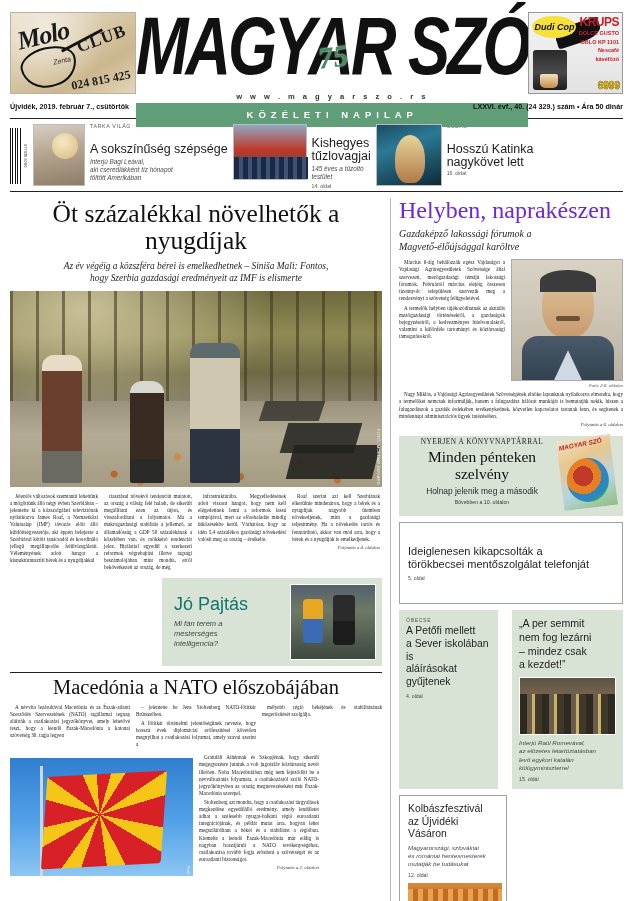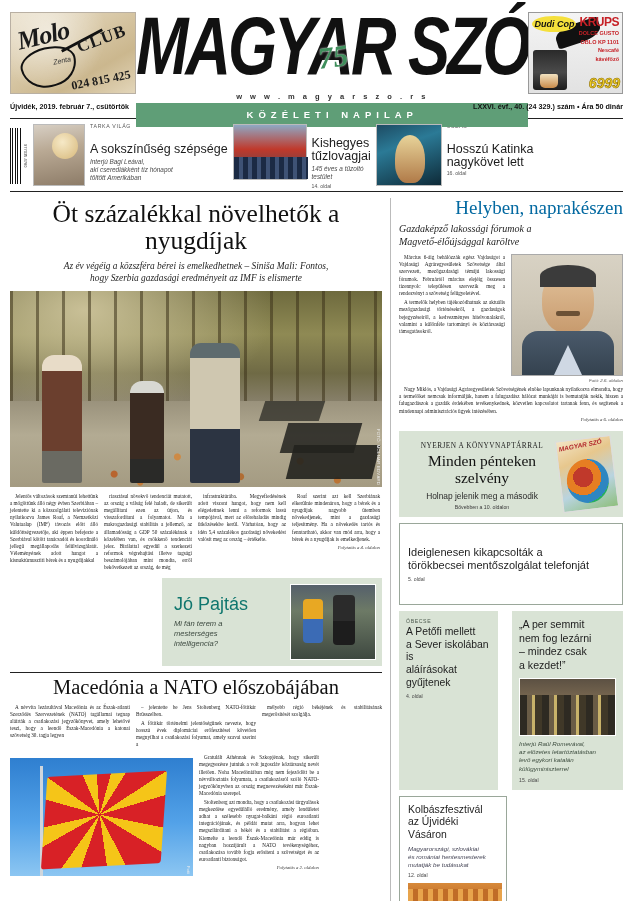--- a/index.html
+++ b/index.html
@@ -79,36 +79,36 @@
   .kozeleti-bar span {
     color:#fff; font-weight:bold; font-size:9.5px; letter-spacing:5px;
   }
 
   .ad-right {
     width:96px; height:82px; margin-top:6px; border:1px solid #999;
     background: linear-gradient(180deg,#f4f4f4,#e2e2e2);
     position:relative; overflow:hidden;
   }
   .ad-right .dudi {
-    position:absolute; left:3px; top:3px; width:44px; height:16px;
+    position:absolute; left:3px; top:3px; width:44px; height:22px;
     background:#f5e03c; border-radius:50%;
     font-size:9px; font-weight:bold; font-style:italic; color:#111;
     display:flex; align-items:center; justify-content:center;
   }
   .ad-right .krups {
     position:absolute; right:3px; top:2px; font-size:12px; font-weight:bold; color:#c62026;
     letter-spacing:-0.5px;
   }
   .ad-right .lines {
     position:absolute; right:3px; top:16px; text-align:right;
     font-size:5.5px; font-weight:bold; color:#c62026; line-height:1.55;
   }
   .ad-right .price {
-    position:absolute; right:2px; bottom:2px; font-size:14px; font-weight:bold;
-    color:#f3d024; font-style:italic; -webkit-text-stroke:0.6px #8a6b00;
+    position:absolute; right:2px; bottom:2px; font-size:10px; font-weight:bold;
+    color:#f3d024; -webkit-text-stroke:0.6px #8a6b00;
   }
   .ad-right .machine {
     position:absolute; left:4px; bottom:3px; width:34px; height:40px;
     background:linear-gradient(180deg,#2a2a2a 0%, #4a4a4a 55%, #1c1c1c 100%);
     border-radius:3px;
   }
   .ad-right .cup {
     position:absolute; left:11px; bottom:5px; width:18px; height:14px;
     background:linear-gradient(180deg,#f2e2c0,#c98b4a); border-radius:2px 2px 5px 5px;
   }
@@ -262,21 +262,21 @@
   }
   .mac-photo .pole { position:absolute; left:30px; top:8px; width:3px; height:110px; background:#cfd6dc; }
   .mac-credit { position:absolute; right:2px; bottom:2px; writing-mode:vertical-rl; font-size:4px; color:#eee; }
   .mac-right { margin-top:4px; display:flex; gap:6px; }
   .mac-col { width:120px; font-family:"Liberation Serif", serif; font-size:5.15px;
              line-height:1.38; text-align:justify; color:#1a1a1a; }
   .mac-col p { margin-bottom:2px; text-indent:5px; }
   .jump { text-align:right; font-size:4.8px; font-style:italic; color:#333; margin-top:2px; }
 
   
-  .r-title { font-family:"Liberation Serif", serif; font-size:19px; text-align:right; color:#0369a1; line-height:1.05; }
+  .r-title { font-family:"Liberation Serif", serif; font-size:24px; text-align:left; color:#6d28d9; line-height:1.05; }
   .r-sub { font-family:"Liberation Serif", serif; font-style:italic; font-size:10px;
            color:#1d1d1d; line-height:1.3; margin-top:4px; }
   .r-body { display:flex; gap:6px; margin-top:6px; }
   .r-textcol { width:108px; font-family:"Liberation Serif", serif; font-size:5.15px;
                line-height:1.4; text-align:justify; color:#1a1a1a; }
   .r-textcol p { margin-bottom:2px; text-indent:5px; }
   .portrait {
     width:112px; height:122px; border:0.5px solid #aaa;
     background: linear-gradient(180deg,#d8d2c4 0%, #cfc8b8 40%, #b9b2a2 100%);
     position:relative; overflow:hidden;
@@ -287,22 +287,22 @@
       border-radius:50% 50% 0 0; background:#3b3b3b; }
   .portrait .mouth { position:absolute; left:44px; top:56px; width:24px; height:5px; background:#6b5136; border-radius:2px; }
   .portrait .body { position:absolute; left:10px; bottom:0; width:92px; height:44px;
       background:linear-gradient(180deg,#4a5a6b 0%, #34424f 100%); border-radius:16px 16px 0 0; }
   .portrait .shirt { position:absolute; left:42px; bottom:0; width:28px; height:30px;
       background:#cfd8e4; clip-path: polygon(50% 0,100% 100%,0 100%); }
   .r-wide { font-family:"Liberation Serif", serif; font-size:5.15px; line-height:1.4;
             text-align:justify; color:#1a1a1a; margin-top:3px; }
 
   .promo-green {
-    margin-top:7px; background:#d9e3d5; padding:7px 8px 7px 10px;
-    display:flex; align-items:flex-end;
+    margin-top:7px; background:#d9e3d5; padding:1px 8px 7px 10px;
+    display:flex; align-items:flex-start;
   }
   .pg-left { flex:1; text-align:center; }
   .pg-kicker { font-family:"Liberation Serif", serif; font-size:7.3px; letter-spacing:.5px; color:#1e1e1e; }
   .pg-head { font-family:"Liberation Serif", serif; font-size:15.5px; color:#111; line-height:1.12; margin-top:2px; }
   .pg-sub { font-size:8.4px; color:#2a2a2a; margin-top:4px; }
   .pg-page { font-size:5.2px; color:#3a3a3a; margin-top:3px; }
   .pg-cal {
     width:56px; height:72px; margin-left:4px; flex:none; transform:rotate(-7deg);
     background: linear-gradient(160deg,#f3e4c5 0%, #e7c78d 30%, #b9d4e0 65%, #8fbf7e 100%);
     border:1px solid #ddd; position:relative; overflow:hidden;

